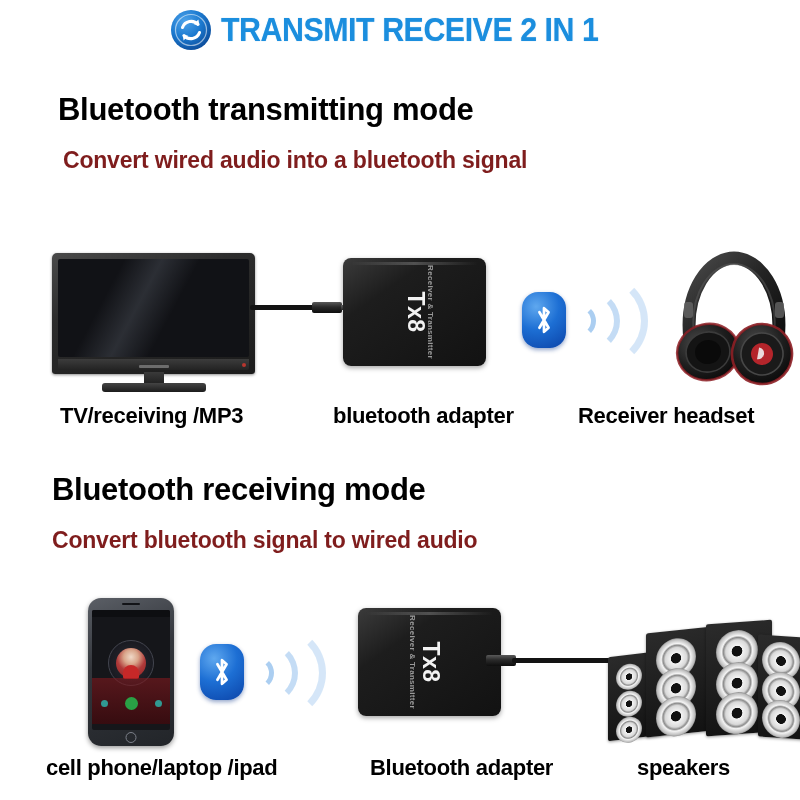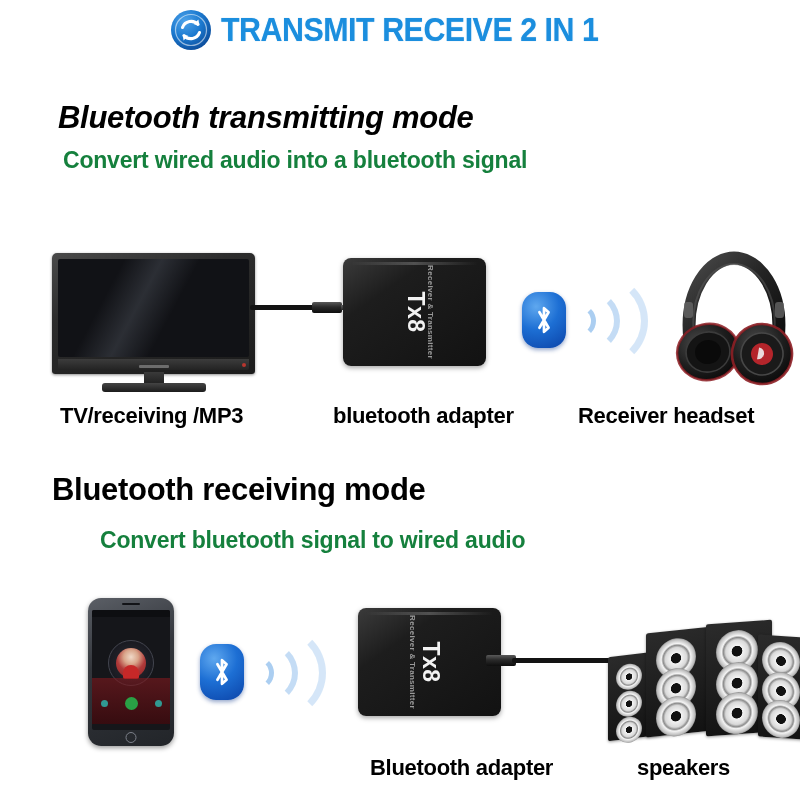--- a/index.html
+++ b/index.html
@@ -23,21 +23,21 @@
     transform: scaleX(0.92); transform-origin: left center;
     text-shadow: 0 0 1px rgba(27,142,222,.5);
   }
 
   
   .sec-title {
     position: absolute; font-weight: 700; color: #000;
     font-size: 31px; letter-spacing: -0.3px; white-space: nowrap;
   }
   .sec-sub {
-    position: absolute; font-weight: 700; color: #15803d;
+    position: absolute; font-weight: 700; color: #7f1d1d;
     font-size: 23px; line-height: 1.13; letter-spacing: -0.2px;
   }
 
   
   .caption {
     position: absolute; font-weight: 700; color: #000;
     font-size: 22px; white-space: nowrap; letter-spacing: -0.3px;
   }
 
   
@@ -211,21 +211,21 @@
         <circle cx="22" cy="22" r="15.5" fill="none" stroke="#ffffff" stroke-width="1.2" opacity=".55"></circle>
         <path d="M13.5 19.5 A9.2 9.2 0 0 1 29 16.4" fill="none" stroke="#ffffff" stroke-width="3.1" stroke-linecap="round"></path>
         <path d="M30.5 24.5 A9.2 9.2 0 0 1 15 27.6" fill="none" stroke="#ffffff" stroke-width="3.1" stroke-linecap="round"></path>
         <path d="M29.4 11.6 L30.3 17.3 L24.7 16.2 Z" fill="#ffffff"></path>
         <path d="M14.6 32.4 L13.7 26.7 L19.3 27.8 Z" fill="#ffffff"></path>
       </svg>
     </span>
     <span class="title">TRANSMIT RECEIVE 2 IN 1</span>
   </div>
 
-  <div class="sec-title" style="left:58px; top:100px;font-style:italic;">Bluetooth transmitting mode</div>
+  <div class="sec-title" style="left:58px; top:92px;">Bluetooth transmitting mode</div>
   <div class="sec-sub" style="left:63px; top:147px; width:500px;">Convert wired audio into a bluetooth signal</div>
 
   <div class="tv">
     <div class="tv-body">
       <div class="tv-screen"></div>
       <div class="tv-chin"></div>
       <div class="tv-brand"></div>
       <div class="tv-led"></div>
     </div>
     <div class="tv-neck"></div>
@@ -283,21 +283,21 @@
       <rect x="16" y="58" width="9" height="16" rx="3" fill="#6a6a6a" opacity=".75"></rect>
       <rect x="107" y="58" width="9" height="16" rx="3" fill="#6a6a6a" opacity=".75"></rect>
     </svg>
   </div>
 
   <div class="caption" style="left:60px; top:403px;">TV/receiving /MP3</div>
   <div class="caption" style="left:333px; top:403px;">bluetooth adapter</div>
   <div class="caption" style="left:578px; top:403px;">Receiver headset</div>
 
   <div class="sec-title" style="left:52px; top:472px;">Bluetooth receiving mode</div>
-  <div class="sec-sub" style="left:52px; top:527px; width:560px;margin-left:48px;">Convert bluetooth signal to wired audio</div>
+  <div class="sec-sub" style="left:52px; top:527px; width:560px;">Convert bluetooth signal to wired audio</div>
 
   <div class="phone">
     <div class="phone-speaker"></div>
     <div class="phone-screen">
       <div class="phone-statusbar"></div>
       <div class="album">
         <div class="album-art"></div>
       </div>
       <div class="phone-lower">
         <div class="ctrl-row">
@@ -345,16 +345,17 @@
       <span class="cone" style="left:10px; top:40px; width:42px; height:42px;"></span>
       <span class="cone" style="left:10px; top:70px; width:42px; height:42px;"></span>
     </div>
     <div class="cab" style="left:150px; top:24px; width:46px; height:102px; transform:skewY(4deg);">
       <span class="cone" style="left:4px;  top:6px;  width:38px; height:38px;"></span>
       <span class="cone" style="left:4px;  top:36px; width:38px; height:38px;"></span>
       <span class="cone" style="left:4px;  top:64px; width:38px; height:38px;"></span>
     </div>
   </div>
 
+  <div class="caption" style="left:46px; top:755px;">cell phone/laptop /ipad</div>
   <div class="caption" style="left:370px; top:755px;">Bluetooth adapter</div>
   <div class="caption" style="left:637px; top:755px;">speakers</div>
 
 </div>
 
 </body></html>

